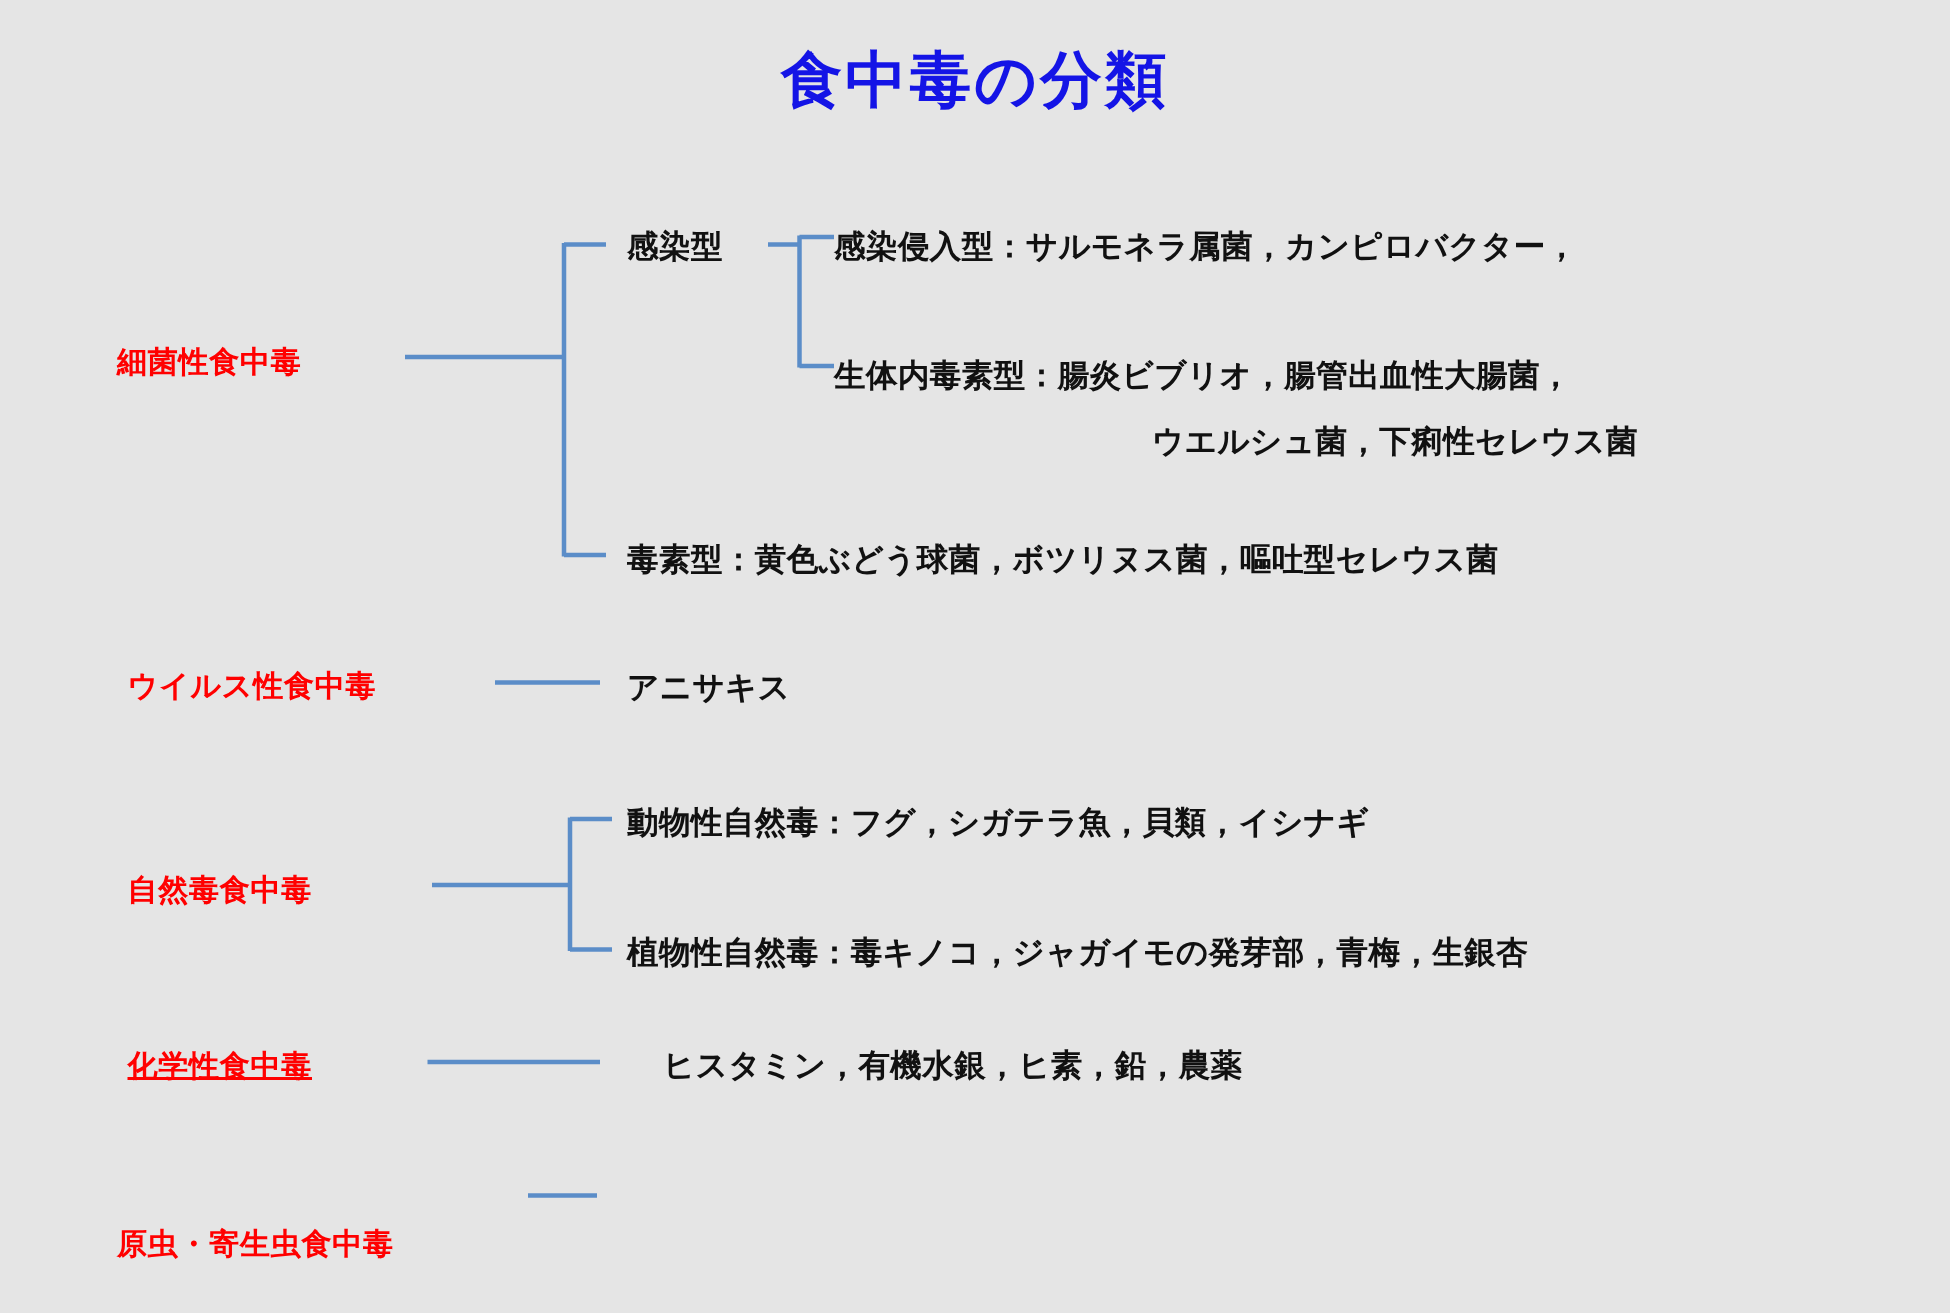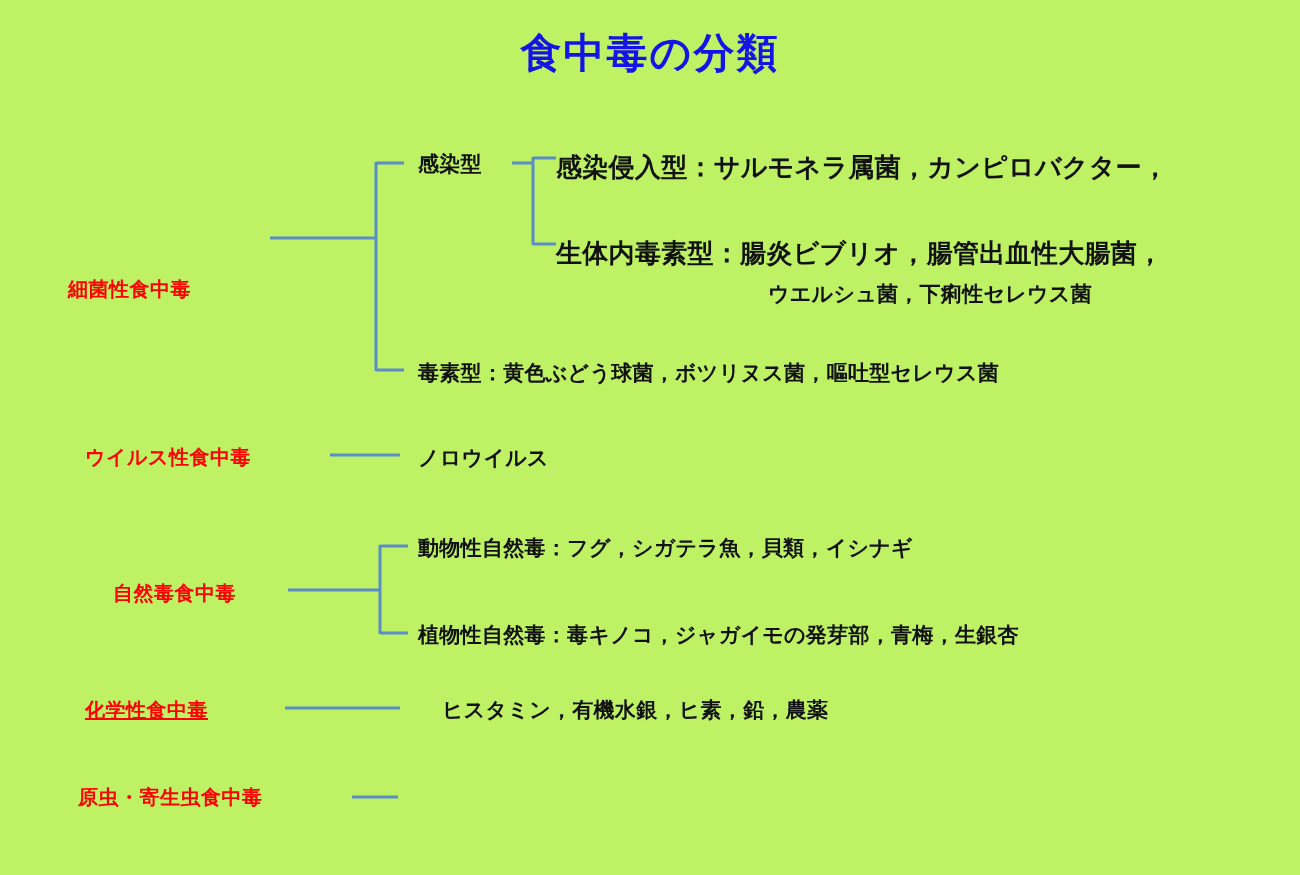--- a/index.html
+++ b/index.html
@@ -8,21 +8,21 @@
     padding: 0;
     background: #ffffff;
   }
   body {
     font-family: "DejaVu Sans", "Liberation Sans", sans-serif;
   }
   #page {
     position: relative;
     width: 1300px;
     height: 875px;
-    background: #bef264;
+    background: #e5e5e5;
     overflow: hidden;
   }
 
   
   .title {
     position: absolute;
     left: 0;
     top: 26px;
     width: 1300px;
     text-align: center;
@@ -62,21 +62,21 @@
   .node {
     position: absolute;
     color: #111111;
     font-size: 21px;
     font-weight: bold;
     white-space: nowrap;
     letter-spacing: 0.3px;
     font-family: Liberation Serif, serif;
   }
   .node.sub {
-    font-size: 26px;
+    font-size: 21px;
   }
   .node.cont {
     font-size: 21px;
   }
 </style>
 </head>
 <body>
 
 <div id="page">
 
@@ -108,41 +108,41 @@
 
     <line x1="380" y1="546" x2="408" y2="546"></line>
 
     <line x1="380" y1="633" x2="408" y2="633"></line>
 
     <line x1="285" y1="708" x2="400" y2="708"></line>
 
     <line x1="352" y1="797" x2="398" y2="797"></line>
   </svg>
 
-  <div class="cat-label" style="left:68px; top:228px;margin-top:48px;">細菌性食中毒</div>
+  <div class="cat-label" style="left:78px; top:228px;">細菌性食中毒</div>
 
   <div class="cat-label" style="left:85px; top:444px;">ウイルス性食中毒</div>
 
-  <div class="cat-label" style="left:85px; top:580px;margin-left:28px;">自然毒食中毒</div>
+  <div class="cat-label" style="left:85px; top:580px;">自然毒食中毒</div>
 
   <div class="cat-label" style="left:85px; top:697px;text-decoration:underline;">化学性食中毒</div>
 
-  <div class="cat-label" style="left:78px; top:784px;">原虫・寄生虫食中毒</div>
+  <div class="cat-label" style="left:78px; top:816px;">原虫・寄生虫食中毒</div>
 
   <div class="node" style="left:418px; top:150px;">感染型</div>
 
   <div class="node sub" style="left:556px; top:150px;">感染侵入型：サルモネラ属菌，カンピロバクター，</div>
 
   <div class="node sub" style="left:556px; top:236px;">生体内毒素型：腸炎ビブリオ，腸管出血性大腸菌，</div>
 
   <div class="node cont" style="left:744px; top:280px;margin-left:24px;">ウエルシュ菌，下痢性セレウス菌</div>
 
   <div class="node" style="left:418px; top:359px;">毒素型：黄色ぶどう球菌，ボツリヌス菌，嘔吐型セレウス菌</div>
 
-  <div class="node" style="left:418px; top:444px;">ノロウイルス</div>
+  <div class="node" style="left:418px; top:444px;">アニサキス</div>
 
   <div class="node" style="left:418px; top:534px;">動物性自然毒：フグ，シガテラ魚，貝類，イシナギ</div>
 
   <div class="node" style="left:418px; top:621px;">植物性自然毒：毒キノコ，ジャガイモの発芽部，青梅，生銀杏</div>
 
   <div class="node" style="left:418px; top:696px;margin-left:24px;">ヒスタミン，有機水銀，ヒ素，鉛，農薬</div>
 
 
 </div>
 

